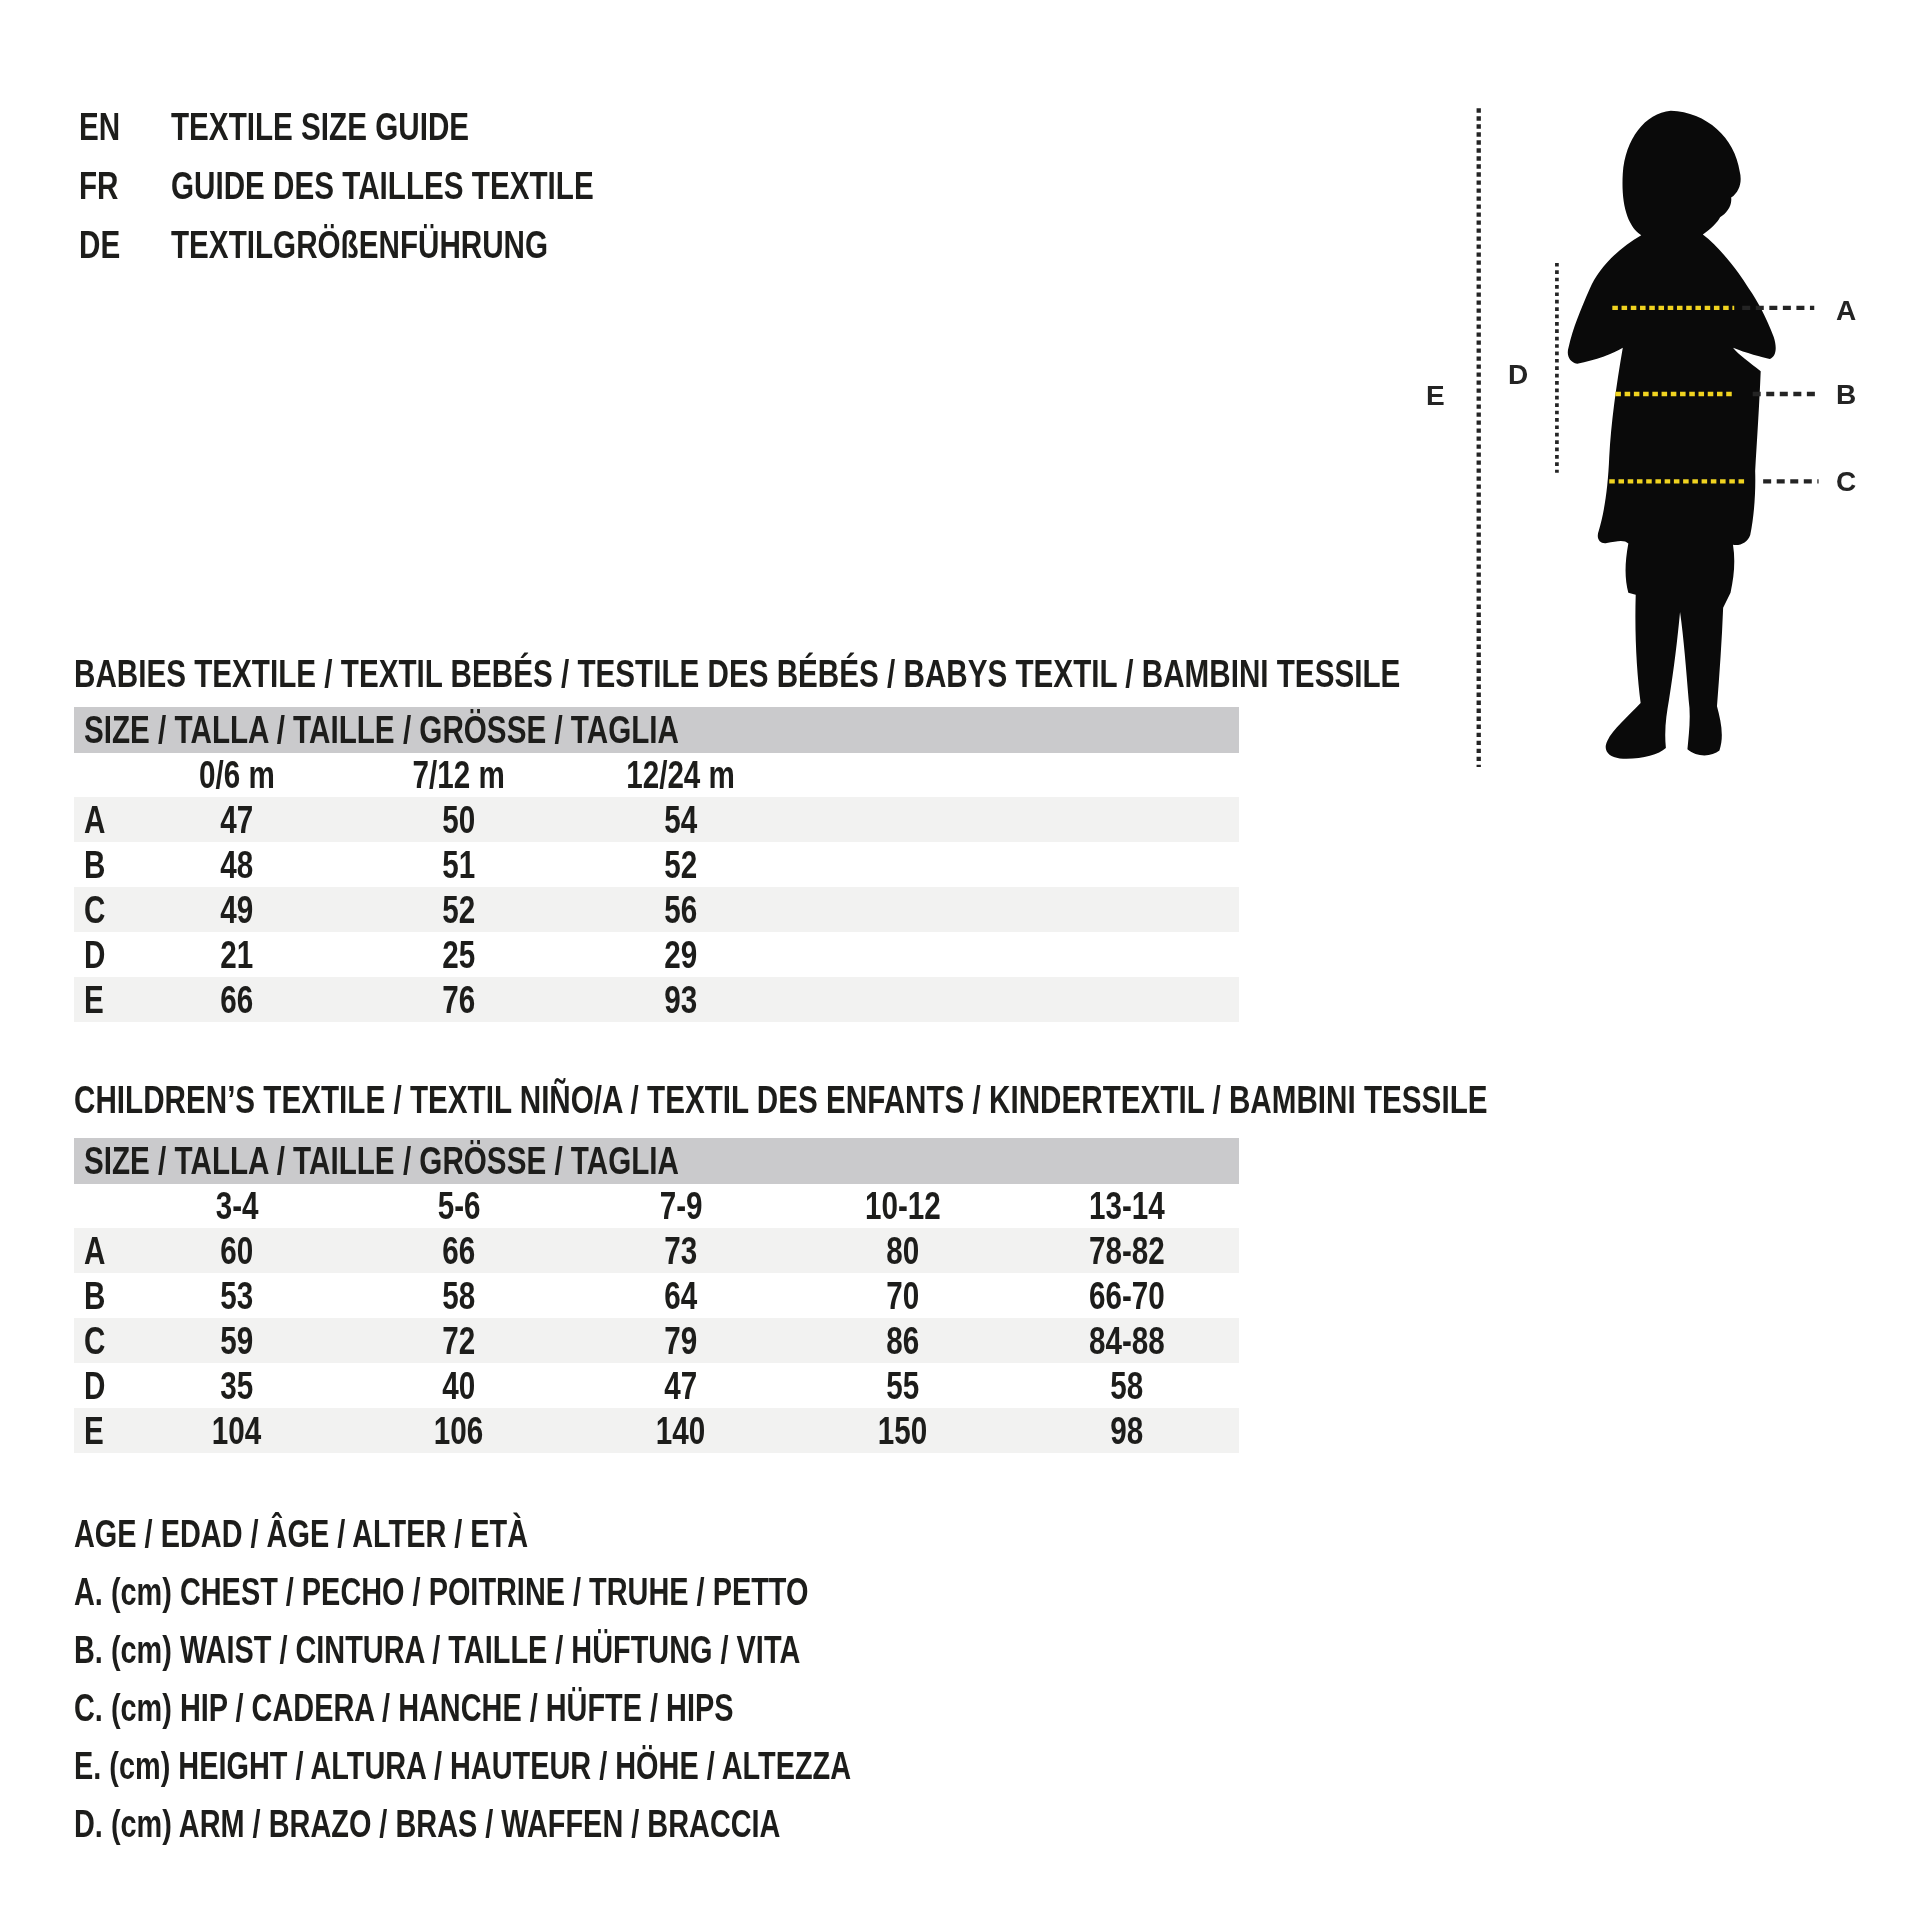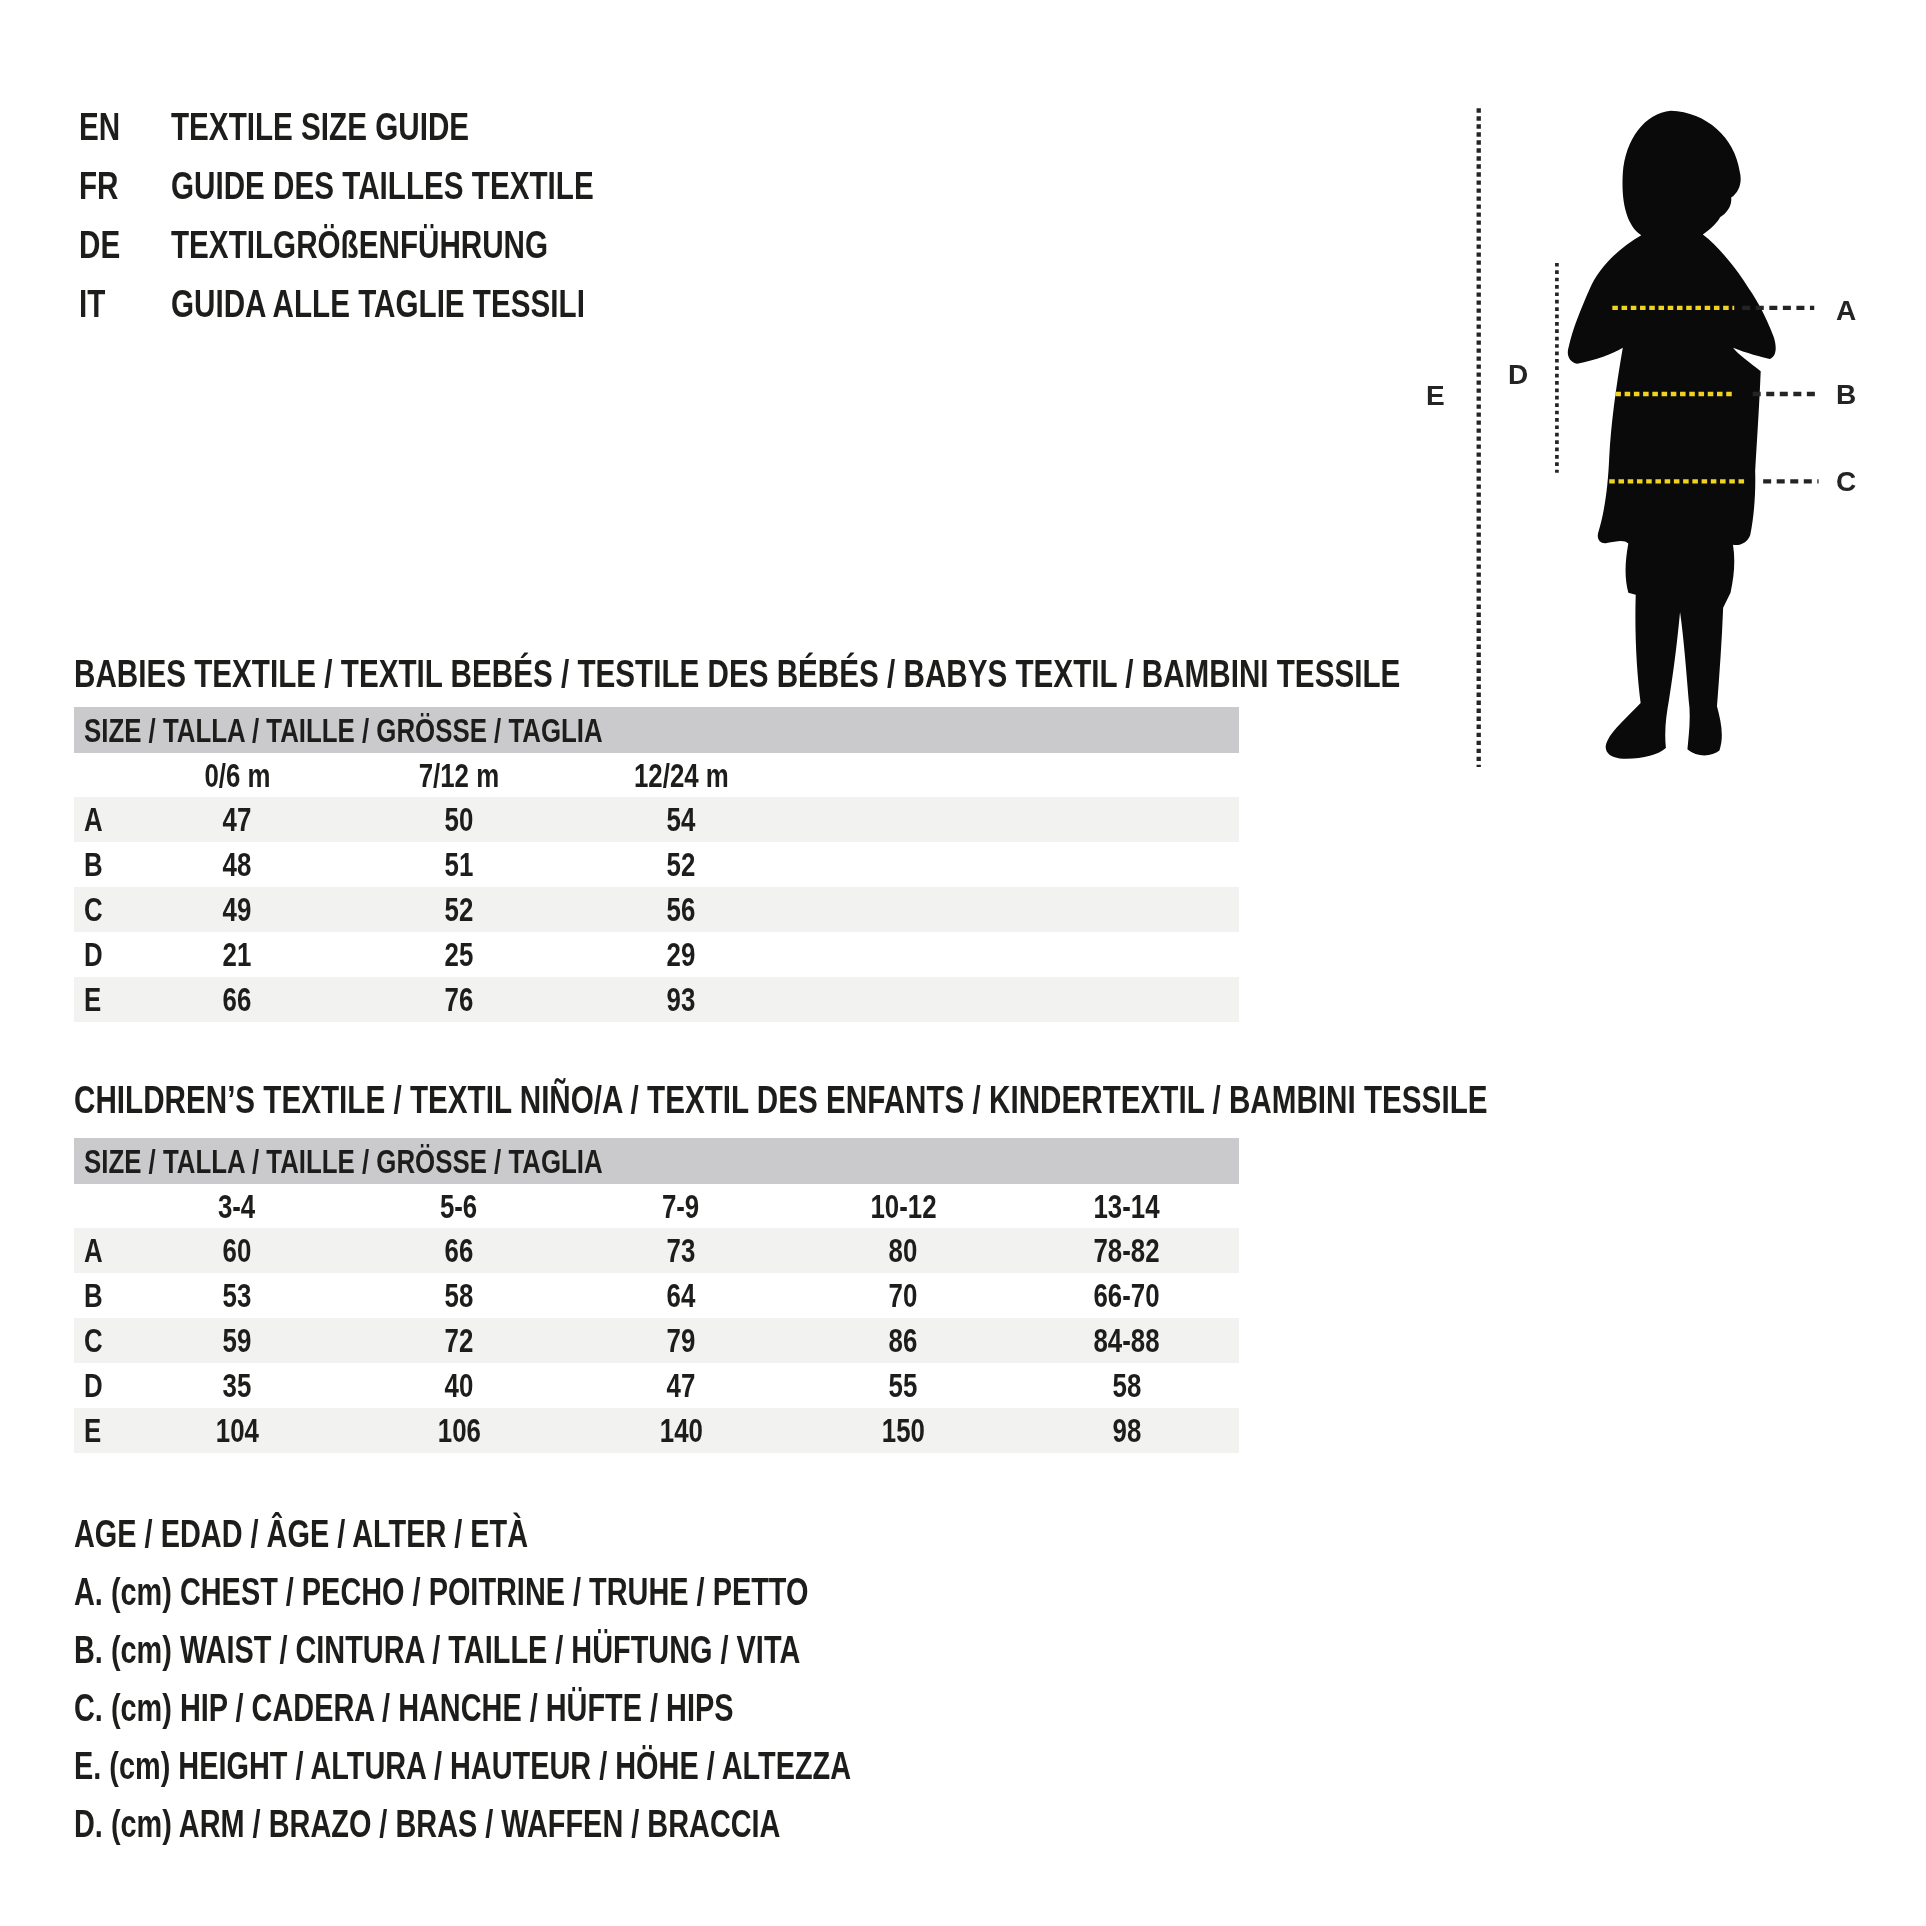--- a/index.html
+++ b/index.html
@@ -19,21 +19,21 @@
 
   
   .figure{position:absolute;left:1411px;top:92px;width:511px;height:721px}
   .figure svg{position:absolute;left:0;top:0}
   .fig-label{position:absolute;font-size:28px;line-height:31px;color:#242424}
 
   
   .tbl-title{position:absolute;left:74px;font-size:39px;line-height:43px}
   .title-babies{top:652px}
   .title-children{top:1078px}
-  .sizetable{position:absolute;left:74px;width:1165px;font-size:34px}
+  .sizetable{position:absolute;left:74px;width:1165px;font-size:39px}
   .babies{top:707px}
   .children{top:1138px}
   .bar{height:46px;background:#cacacc;display:flex;align-items:center;padding-left:10px;box-sizing:border-box}
   .grid{display:grid;align-items:center;height:45px}
   .grid.head{height:44px}
   .babies .grid{grid-template-columns:52px 222px 222px 222px auto}
   .children .grid{grid-template-columns:52px 222px 222px 222px 222px auto}
   .stripe{background:#f2f2f1}
   .rowlabel{padding-left:10px}
   .cell{justify-self:center;text-align:center}
@@ -50,24 +50,20 @@
     <span class="lang-code"><span class="cx">EN</span></span>
     <span class="cx">TEXTILE SIZE GUIDE</span>
   </div>
   <div class="lang-row">
     <span class="lang-code"><span class="cx">FR</span></span>
     <span class="cx">GUIDE DES TAILLES TEXTILE</span>
   </div>
   <div class="lang-row">
     <span class="lang-code"><span class="cx">DE</span></span>
     <span class="cx">TEXTILGRÖßENFÜHRUNG</span>
-  </div>
-  <div class="lang-row">
-    <span class="lang-code"><span class="cx">IT</span></span>
-    <span class="cx">GUIDA ALLE TAGLIE TESSILI</span>
   </div>
 </div>
 
 <div class="figure">
   <svg width="511" height="721" viewBox="0 0 830 1170">
 
     <line x1="110" y1="26" x2="110" y2="1096" stroke="#242424" stroke-width="7" stroke-dasharray="7 6"></line>
 
     <line x1="237" y1="277" x2="237" y2="618" stroke="#242424" stroke-width="6" stroke-dasharray="6 6"></line>
 

